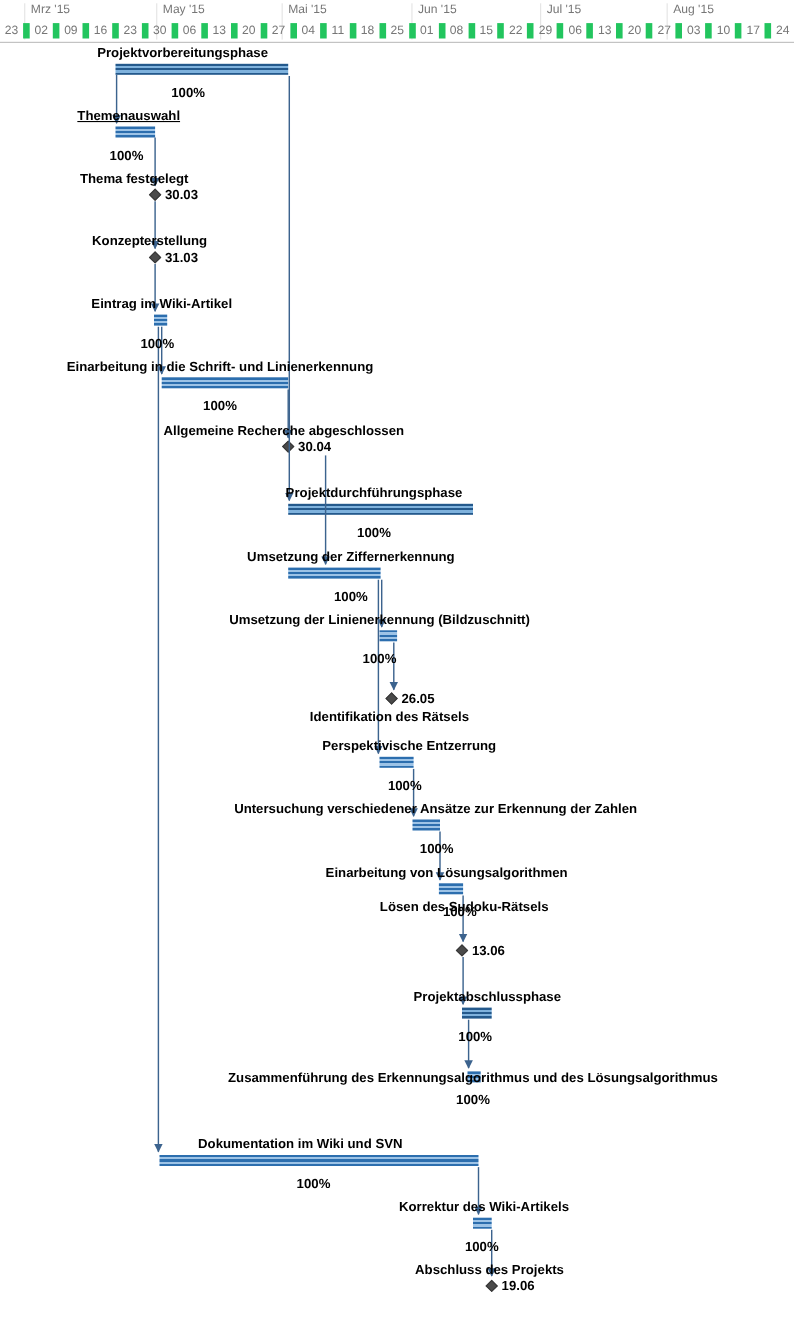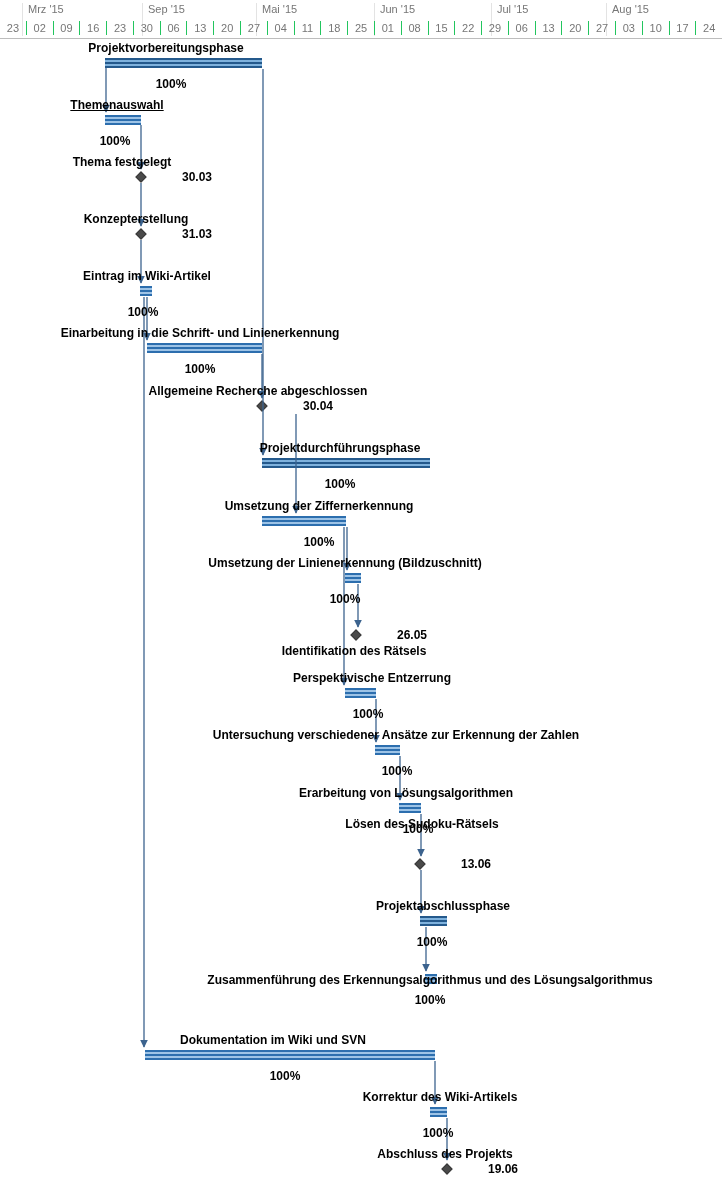--- a/index.html
+++ b/index.html
@@ -26,38 +26,38 @@
     background: #e3e3e3;
   }
   .days {
     position: absolute; top: 21px; left: 0;
     width: 722px; display: flex;
   }
   .day {
     flex: 1 0 0; text-align: center;
     font-size: 11px; color: #767676;
     line-height: 14px;
-    border-right: 1px solid #22c55e;
+    border-right: 6px solid #22c55e;
   }
   .day:last-child { border-right: none; }
 
   .task-label {
     position: absolute; transform: translateX(-50%);
     font-size: 12px; font-weight: bold; color: #000;
     white-space: nowrap; z-index: 4; line-height: 14px;
   }
   .pct {
     position: absolute; transform: translateX(-50%);
     font-size: 12px; font-weight: bold; color: #000;
     white-space: nowrap; z-index: 4; line-height: 14px;
   }
   .mdate {
     position: absolute;
     font-size: 12px; font-weight: bold; color: #000;
-    white-space: nowrap; z-index: 4; line-height: 14px; margin-left: 32px;
+    white-space: nowrap; z-index: 4; line-height: 14px;
   }
   .bar {
     position: absolute; height: 10px; z-index: 1;
     background: linear-gradient(180deg,
       #2c6eae 0, #2c6eae 2px,
       #9dc3e6 2px, #9dc3e6 4px,
       #2c6eae 4px, #2c6eae 6px,
       #9dc3e6 6px, #9dc3e6 8px,
       #2c6eae 8px, #2c6eae 10px);
   }
@@ -87,21 +87,21 @@
 
   <div class="timescale">
     <div class="month-sep" style="left:22px"></div>
     <div class="month-sep" style="left:142px"></div>
     <div class="month-sep" style="left:256px"></div>
     <div class="month-sep" style="left:374px"></div>
     <div class="month-sep" style="left:491px"></div>
     <div class="month-sep" style="left:606px"></div>
 
     <div class="month" style="left:28px">Mrz '15</div>
-    <div class="month" style="left:148px">Sep '15</div>
+    <div class="month" style="left:148px">May '15</div>
     <div class="month" style="left:262px">Mai '15</div>
     <div class="month" style="left:380px">Jun '15</div>
     <div class="month" style="left:497px">Jul '15</div>
     <div class="month" style="left:612px">Aug '15</div>
 
     <div class="days">
       <span class="day">23</span>
       <span class="day">02</span>
       <span class="day">09</span>
       <span class="day">16</span>
@@ -232,21 +232,21 @@
     <div class="pct" style="left:368px; top:707px;">100%</div>
   </div>
 
   <div>
     <div class="task-label" style="left:396px; top:728px;">Untersuchung verschiedener Ansätze zur Erkennung der Zahlen</div>
     <div class="bar" style="left:375px; top:745px; width:25px;"></div>
     <div class="pct" style="left:397px; top:764px;">100%</div>
   </div>
 
   <div>
-    <div class="task-label" style="left:406px; top:786px;">Erarbeitung von Lösungsalgorithmen</div>
+    <div class="task-label" style="left:406px; top:786px;">Einarbeitung von Lösungsalgorithmen</div>
     <div class="bar" style="left:399px; top:803px; width:22px;"></div>
     <div class="pct" style="left:418px; top:822px;">100%</div>
   </div>
 
   <div>
     <div class="task-label" style="left:422px; top:817px;">Lösen des Sudoku-Rätsels</div>
     <div class="milestone" style="left:420px; top:864px;"></div>
     <div class="mdate" style="left:429px; top:857px;">13.06</div>
   </div>
 

